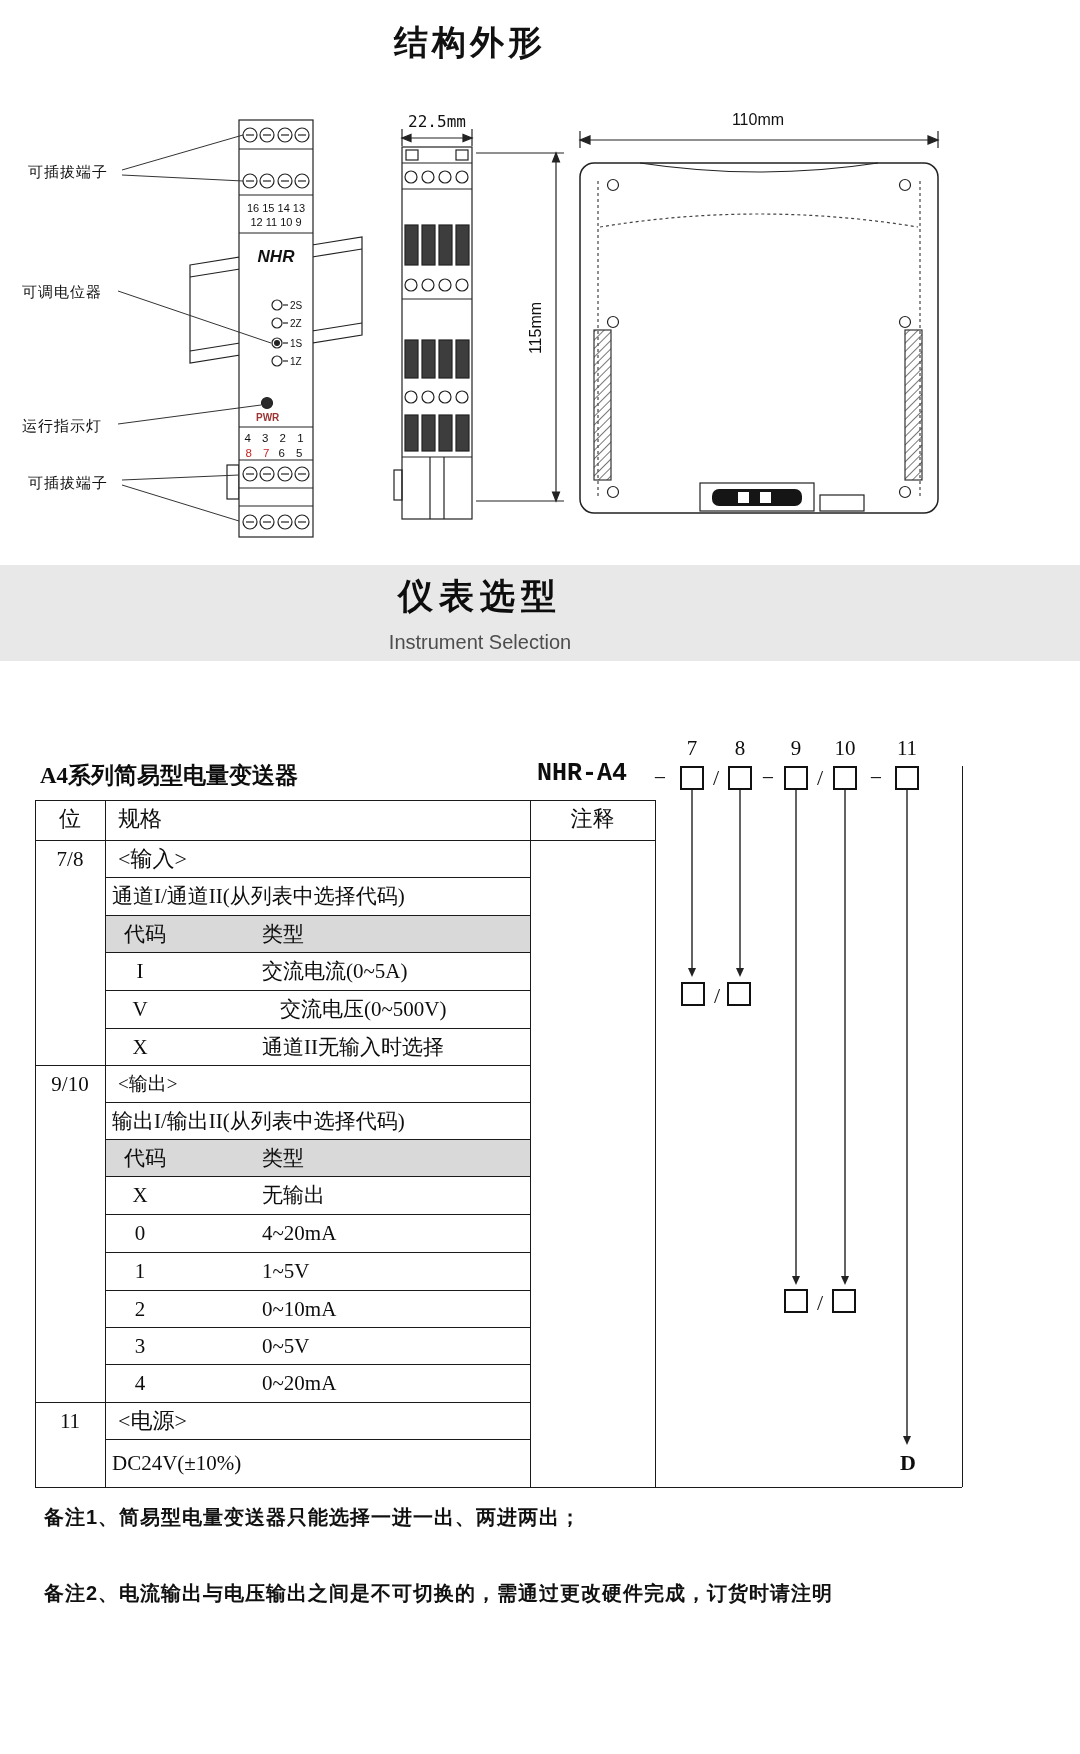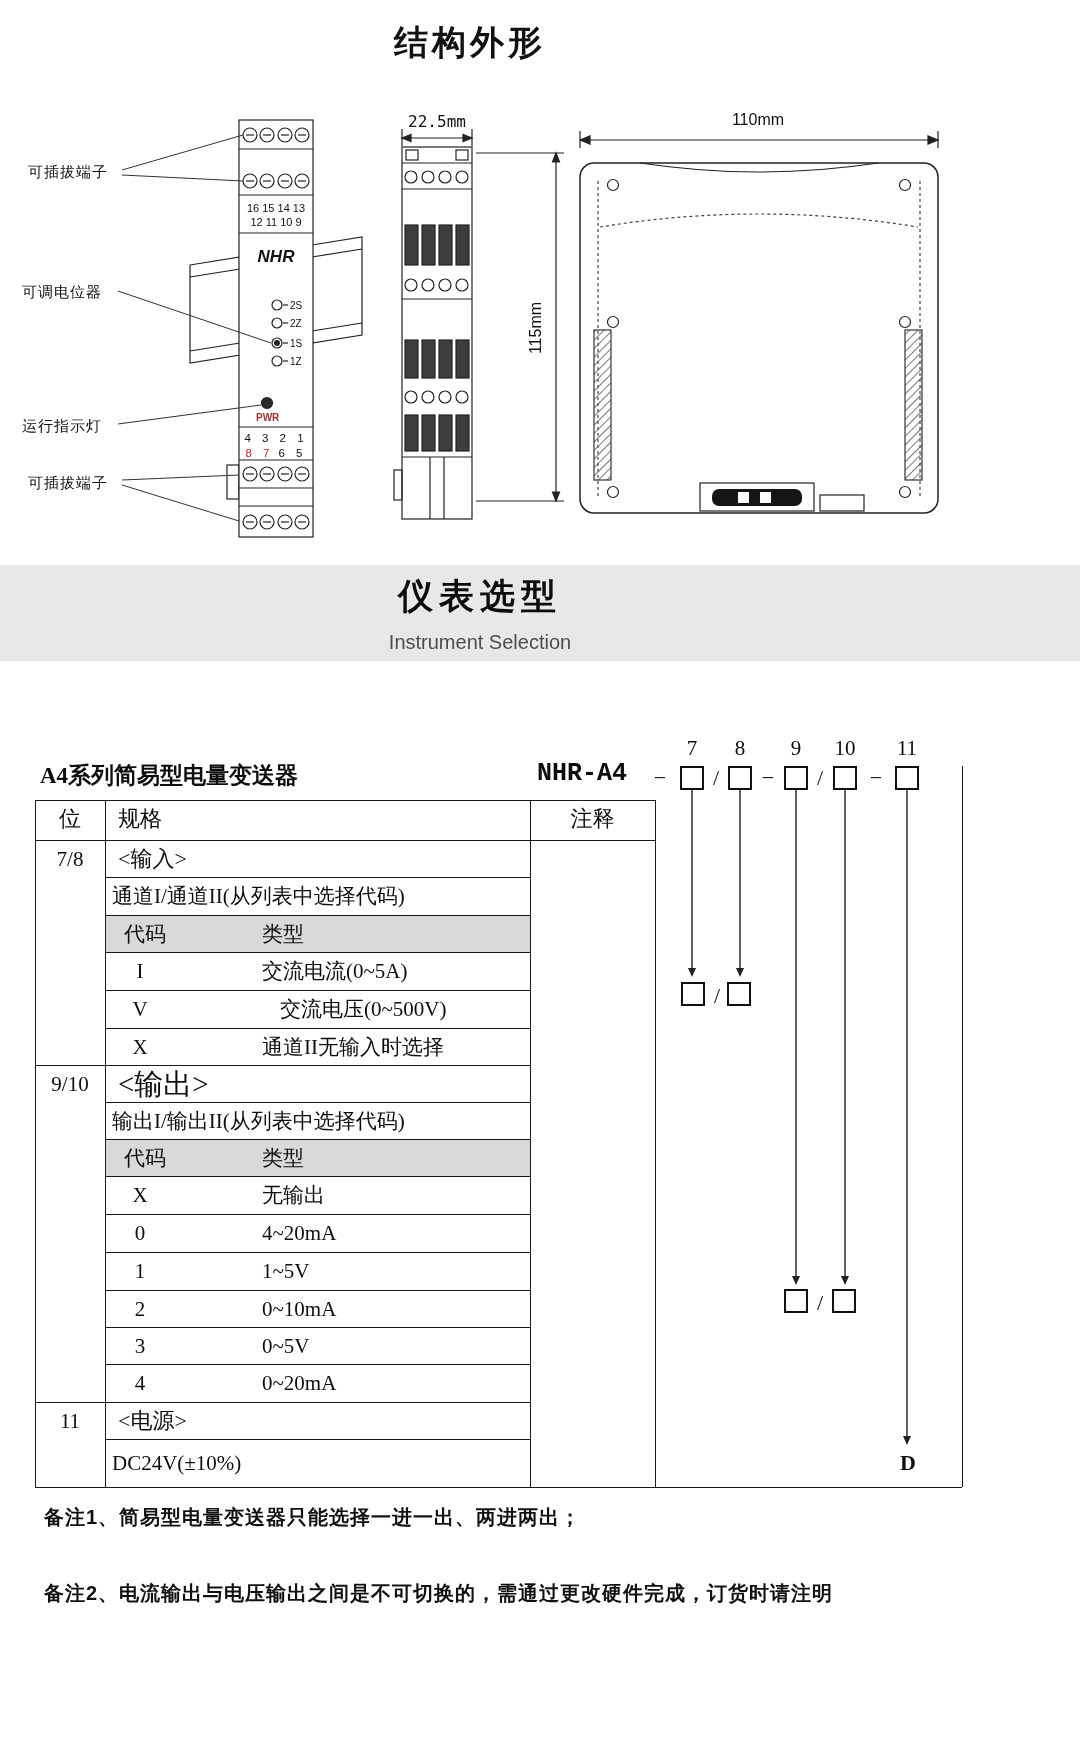--- a/index.html
+++ b/index.html
@@ -319,21 +319,21 @@
   <div class="t" style="left:124px; top:921px;">代码</div>
   <div class="t" style="left:262px; top:921px;">类型</div>
   <div class="t tc" style="left:115px; top:958px;  width:50px;">I</div>
   <div class="t" style="left:262px; top:958px;">交流电流(0~5A)</div>
   <div class="t tc" style="left:115px; top:996px;  width:50px;">V</div>
   <div class="t" style="left:262px; top:996px;margin-left:18px;">交流电压(0~500V)</div>
   <div class="t tc" style="left:115px; top:1034px; width:50px;">X</div>
   <div class="t" style="left:262px; top:1034px;">通道II无输入时选择</div>
 
   <div class="t tc" style="left:35px;  top:1071px; width:70px;">9/10</div>
-  <div class="t" style="left:118px; top:1071px; font-size:29px;">&lt;输出&gt;</div>
+  <div class="t" style="left:118px; top:1071px; font-size:19px;">&lt;输出&gt;</div>
   <div class="t" style="left:112px; top:1108px;text-align:center;">输出I/输出II(从列表中选择代码)</div>
   <div class="t" style="left:124px; top:1145px;">代码</div>
   <div class="t" style="left:262px; top:1145px;">类型</div>
   <div class="t tc" style="left:115px; top:1182px; width:50px;">X</div>
   <div class="t" style="left:262px; top:1182px;">无输出</div>
   <div class="t tc" style="left:115px; top:1220px; width:50px;">0</div>
   <div class="t" style="left:262px; top:1220px;">4~20mA</div>
   <div class="t tc" style="left:115px; top:1258px; width:50px;">1</div>
   <div class="t" style="left:262px; top:1258px;">1~5V</div>
   <div class="t tc" style="left:115px; top:1296px; width:50px;">2</div>

